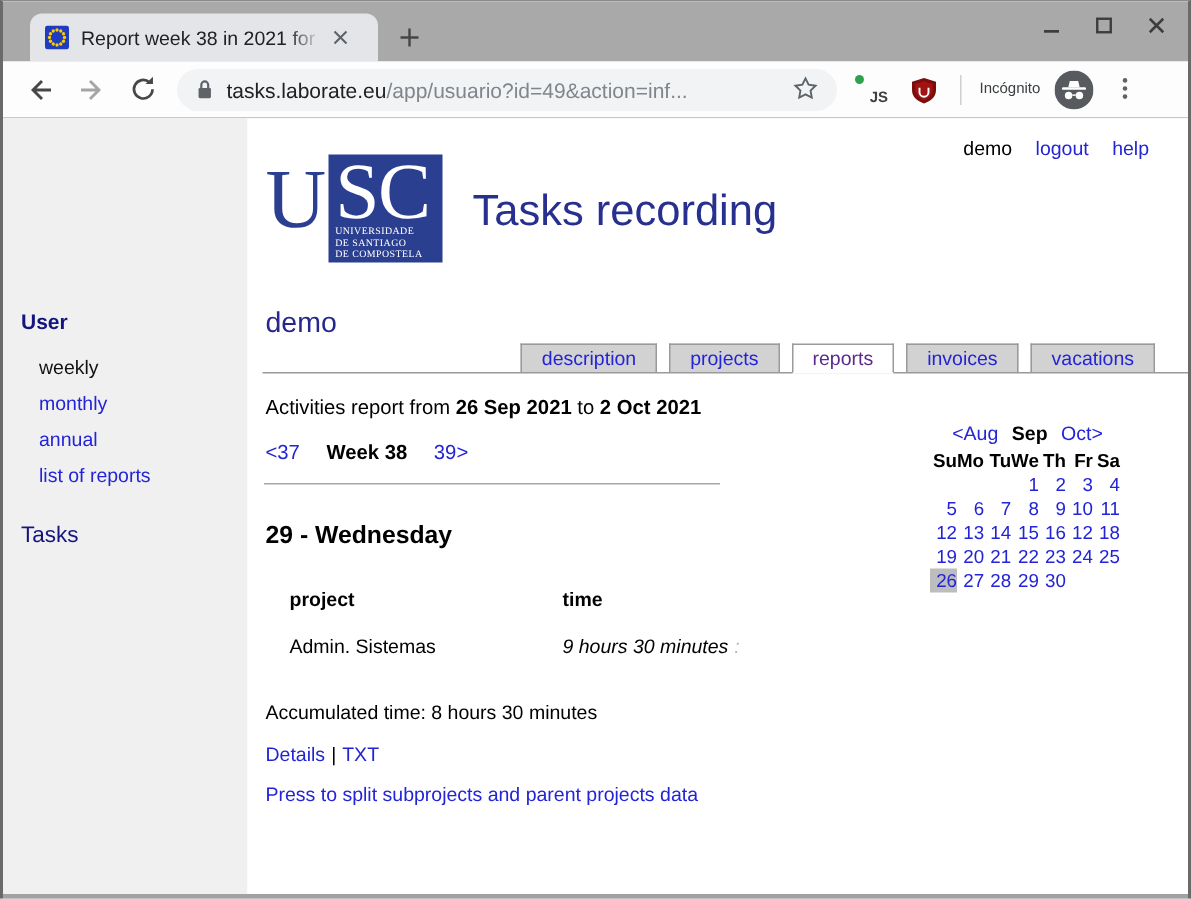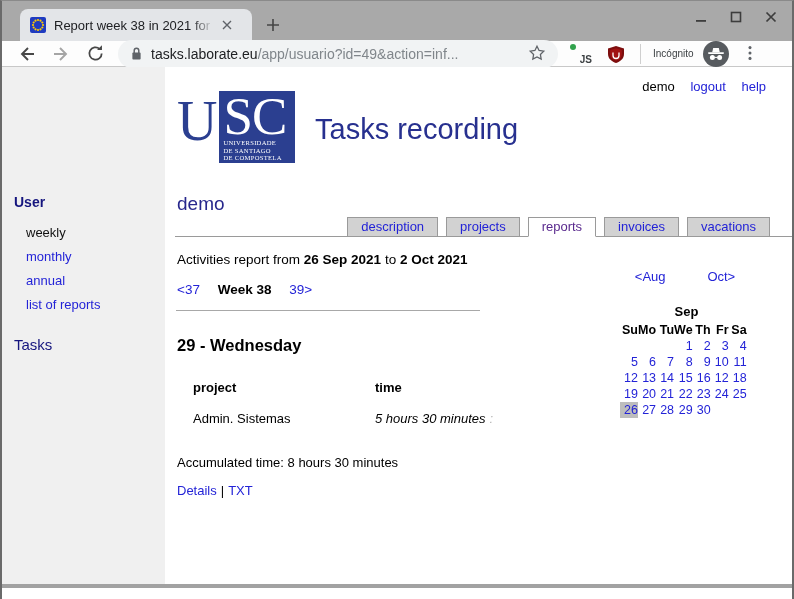--- a/index.html
+++ b/index.html
@@ -26,21 +26,21 @@
   }
   .tab-title-fade { position:absolute; right:38px; top:10px; width:22px; height:20px;
     background:linear-gradient(to right, rgba(227,229,232,0), #e3e5e8); }
   .tab-close { width:18px; height:18px; display:flex; align-items:center; justify-content:center; border-radius:50%; }
   .newtab { position:absolute; left:260px; top:13px; width:22px; height:22px; display:flex; align-items:center; justify-content:center; }
   .win-controls { position:absolute; right:14px; top:9px; display:flex; gap:21px; align-items:center; }
   .win-controls span { width:14px; height:14px; display:flex; align-items:center; justify-content:center; }
 
   
   .toolbar {
-    position:relative; height:26px; background:#fdfdfd; border-bottom:1px solid #c8c8c8;
+    position:relative; height:38px; background:#fdfdfd; border-bottom:1px solid #c8c8c8;
     display:flex; align-items:center;
   }
   .nav-btn { width:26px; height:26px; display:flex; align-items:center; justify-content:center; margin-left:8px; border-radius:50%; }
   .nav-btn:first-child { margin-left:12px; }
   .omnibox {
     margin-left:10px; width:440px; height:28px; background:#f1f3f4; border-radius:14px;
     display:flex; align-items:center; padding:0 10px 0 13px;
   }
   .url { margin-left:9px; font-size:14px; white-space:nowrap; overflow:hidden; flex:1; }
   .url-domain { color:#202124; }
@@ -119,21 +119,21 @@
   .accumulated { position:absolute; left:12px; top:388px; font-size:13px; }
   .links-row { position:absolute; left:12px; top:416px; font-size:13px; }
   .links-row a { color:#2323d7; text-decoration:none; }
   .links-row .pipe { color:#000; margin:0 4px; }
   .split-link { position:absolute; left:12px; top:443px; font-size:13px; color:#2323d7; text-decoration:none; }
 
   
   .calendar { position:absolute; left:455px; top:202px; width:130px; }
   .cal-head { display:flex; justify-content:center; gap:9px; font-size:13px; }
   .cal-head a { color:#2323d7; text-decoration:none; }
-  .cal-head .month { font-weight:bold; color:#000;margin-top:35px; }
+  .cal-head .month { font-weight:bold; color:#000; }
   .cal-table { border-collapse:collapse; margin-top:3px; }
   .cal-table th { width:18px; height:16px; font-size:12.5px; font-weight:bold; text-align:right; padding:0; }
   .cal-table td { width:18px; height:16px; font-size:12.5px; text-align:right; padding:0; color:#2323d7; cursor:pointer; }
   .cal-table td.sel { background:#bdbdbd; }
   .cal-table td:empty { cursor:default; }
 
   .bottombar { height:4px; background:#a2a2a2; }
 
   svg { display:block; }
 </style>
@@ -320,31 +320,32 @@
       <table class="day-table">
         <thead>
           <tr>
             <th class="col-project">project</th>
             <th>time</th>
           </tr>
         </thead>
         <tbody>
           <tr>
             <td class="col-project">Admin. Sistemas</td>
-            <td><span class="time-val">5 hours 30 minutes</span><span class="time-suffix">:</span></td>
+            <td><span class="time-val">9 hours 30 minutes</span><span class="time-suffix">:</span></td>
           </tr>
         </tbody>
       </table>
 
       <div class="accumulated">Accumulated time: 8 hours 30 minutes</div>
 
       <div class="links-row">
         <a href="#">Details</a><span class="pipe">|</span><a href="#">TXT</a>
       </div>
 
+      <a class="split-link" href="#">Press to split subprojects and parent projects data</a>
 
       <div class="calendar">
         <div class="cal-head">
           <a href="#">&lt;Aug</a>
           <span class="month">Sep</span>
           <a href="#">Oct&gt;</a>
         </div>
         <table class="cal-table">
           <thead>
             <tr>

